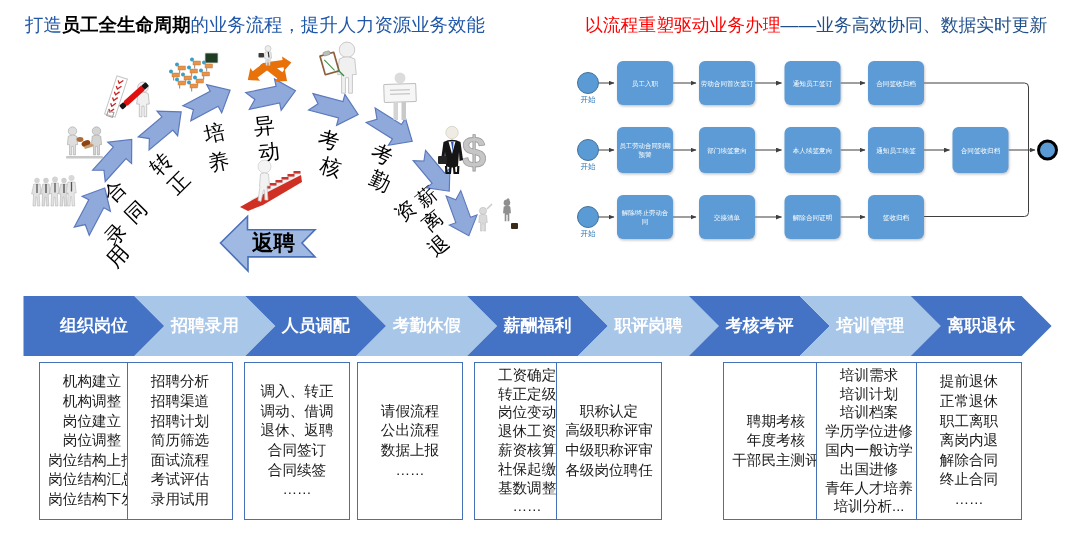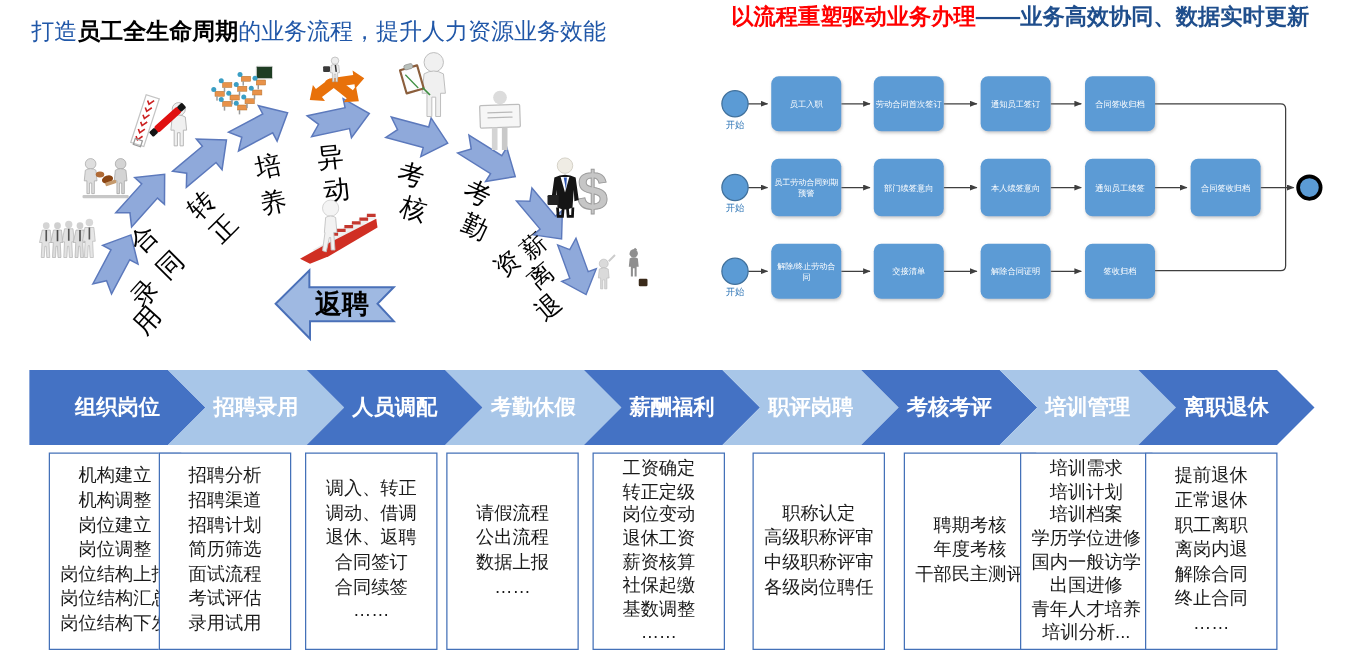--- a/index.html
+++ b/index.html
@@ -5,21 +5,21 @@
 body{width:1080px;height:533px;position:relative;overflow:hidden;background:#fff;font-family:"Liberation Sans",sans-serif}
 .abs{position:absolute}
 .lbox{position:absolute;top:362px;height:156px;border:1.5px solid #4471B8;background:#fff;
   display:flex;flex-direction:column;justify-content:center;text-align:center;
   font-size:14.6px;line-height:19.6px;color:#1a1a1a;}
 .lbox.tight{line-height:18.8px}
 </style></head>
 <body>
 
 <div class="abs" style="left:25px;top:12px;font-size:18.4px;color:#2057A8;white-space:nowrap">打造<b style="color:#000000">员工全生命周期</b>的业务流程，提升人力资源业务效能</div>
-<div class="abs" style="left:585px;top:1px;font-size:17.8px;font-weight:bold;color:#1F4E8C;white-space:nowrap"><span style="color:#FF0000">以流程重塑驱动业务办理</span>——业务高效协同、数据实时更新</div>
+<div class="abs" style="left:585px;top:13px;font-size:17.8px;font-weight:normal;color:#1F4E8C;white-space:nowrap"><span style="color:#FF0000">以流程重塑驱动业务办理</span>——业务高效协同、数据实时更新</div>
 
 <svg class="abs" style="left:0;top:40px" width="560" height="250" viewBox="0 0 560 250">
 <defs>
 <path id="barrow" d="M-24,-8.5 H7 V-16 L25,0 L7,16 V8.5 H-24 L-16.5,0 Z"></path>
 </defs>
 <g fill="#8FA9DA" stroke="#5C79BC" stroke-width="1.2">
 <use href="#barrow" transform="translate(93,170) rotate(-62)"></use>
 <use href="#barrow" transform="translate(115,118) rotate(-48)"></use>
 <use href="#barrow" transform="translate(162,88) rotate(-40)"></use>
 <use href="#barrow" transform="translate(208,62) rotate(-28)"></use>
@@ -318,16 +318,16 @@
 <text x="870.3" y="35">培训管理</text>
 <text x="981.2" y="35">离职退休</text>
 </g>
 </svg>
 
 <div class="lbox" style="left:39px;width:104px">机构建立<br>机构调整<br>岗位建立<br>岗位调整<br>岗位结构上报<br>岗位结构汇总<br>岗位结构下发</div>
 <div class="lbox" style="left:127px;width:104px">招聘分析<br>招聘渠道<br>招聘计划<br>简历筛选<br>面试流程<br>考试评估<br>录用试用</div>
 <div class="lbox" style="left:244px;width:104px">调入、转正<br>调动、借调<br>退休、返聘<br>合同签订<br>合同续签<br>……</div>
 <div class="lbox" style="left:357px;width:104px">请假流程<br>公出流程<br>数据上报<br>……</div>
 <div class="lbox tight" style="left:474.1px;width:104px">工资确定<br>转正定级<br>岗位变动<br>退休工资<br>薪资核算<br>社保起缴<br>基数调整<br>……</div>
-<div class="lbox" style="left:602px;width:104px">职称认定<br>高级职称评审<br>中级职称评审<br>各级岗位聘任</div>
+<div class="lbox" style="left:556px;width:104px">职称认定<br>高级职称评审<br>中级职称评审<br>各级岗位聘任</div>
 <div class="lbox" style="left:723px;width:104px">聘期考核<br>年度考核<br>干部民主测评</div>
 <div class="lbox tight" style="left:816px;width:104px">培训需求<br>培训计划<br>培训档案<br>学历学位进修<br>国内一般访学<br>出国进修<br>青年人才培养<br>培训分析...</div>
 <div class="lbox" style="left:916px;width:104px">提前退休<br>正常退休<br>职工离职<br>离岗内退<br>解除合同<br>终止合同<br>……</div>
 
 </body></html>

